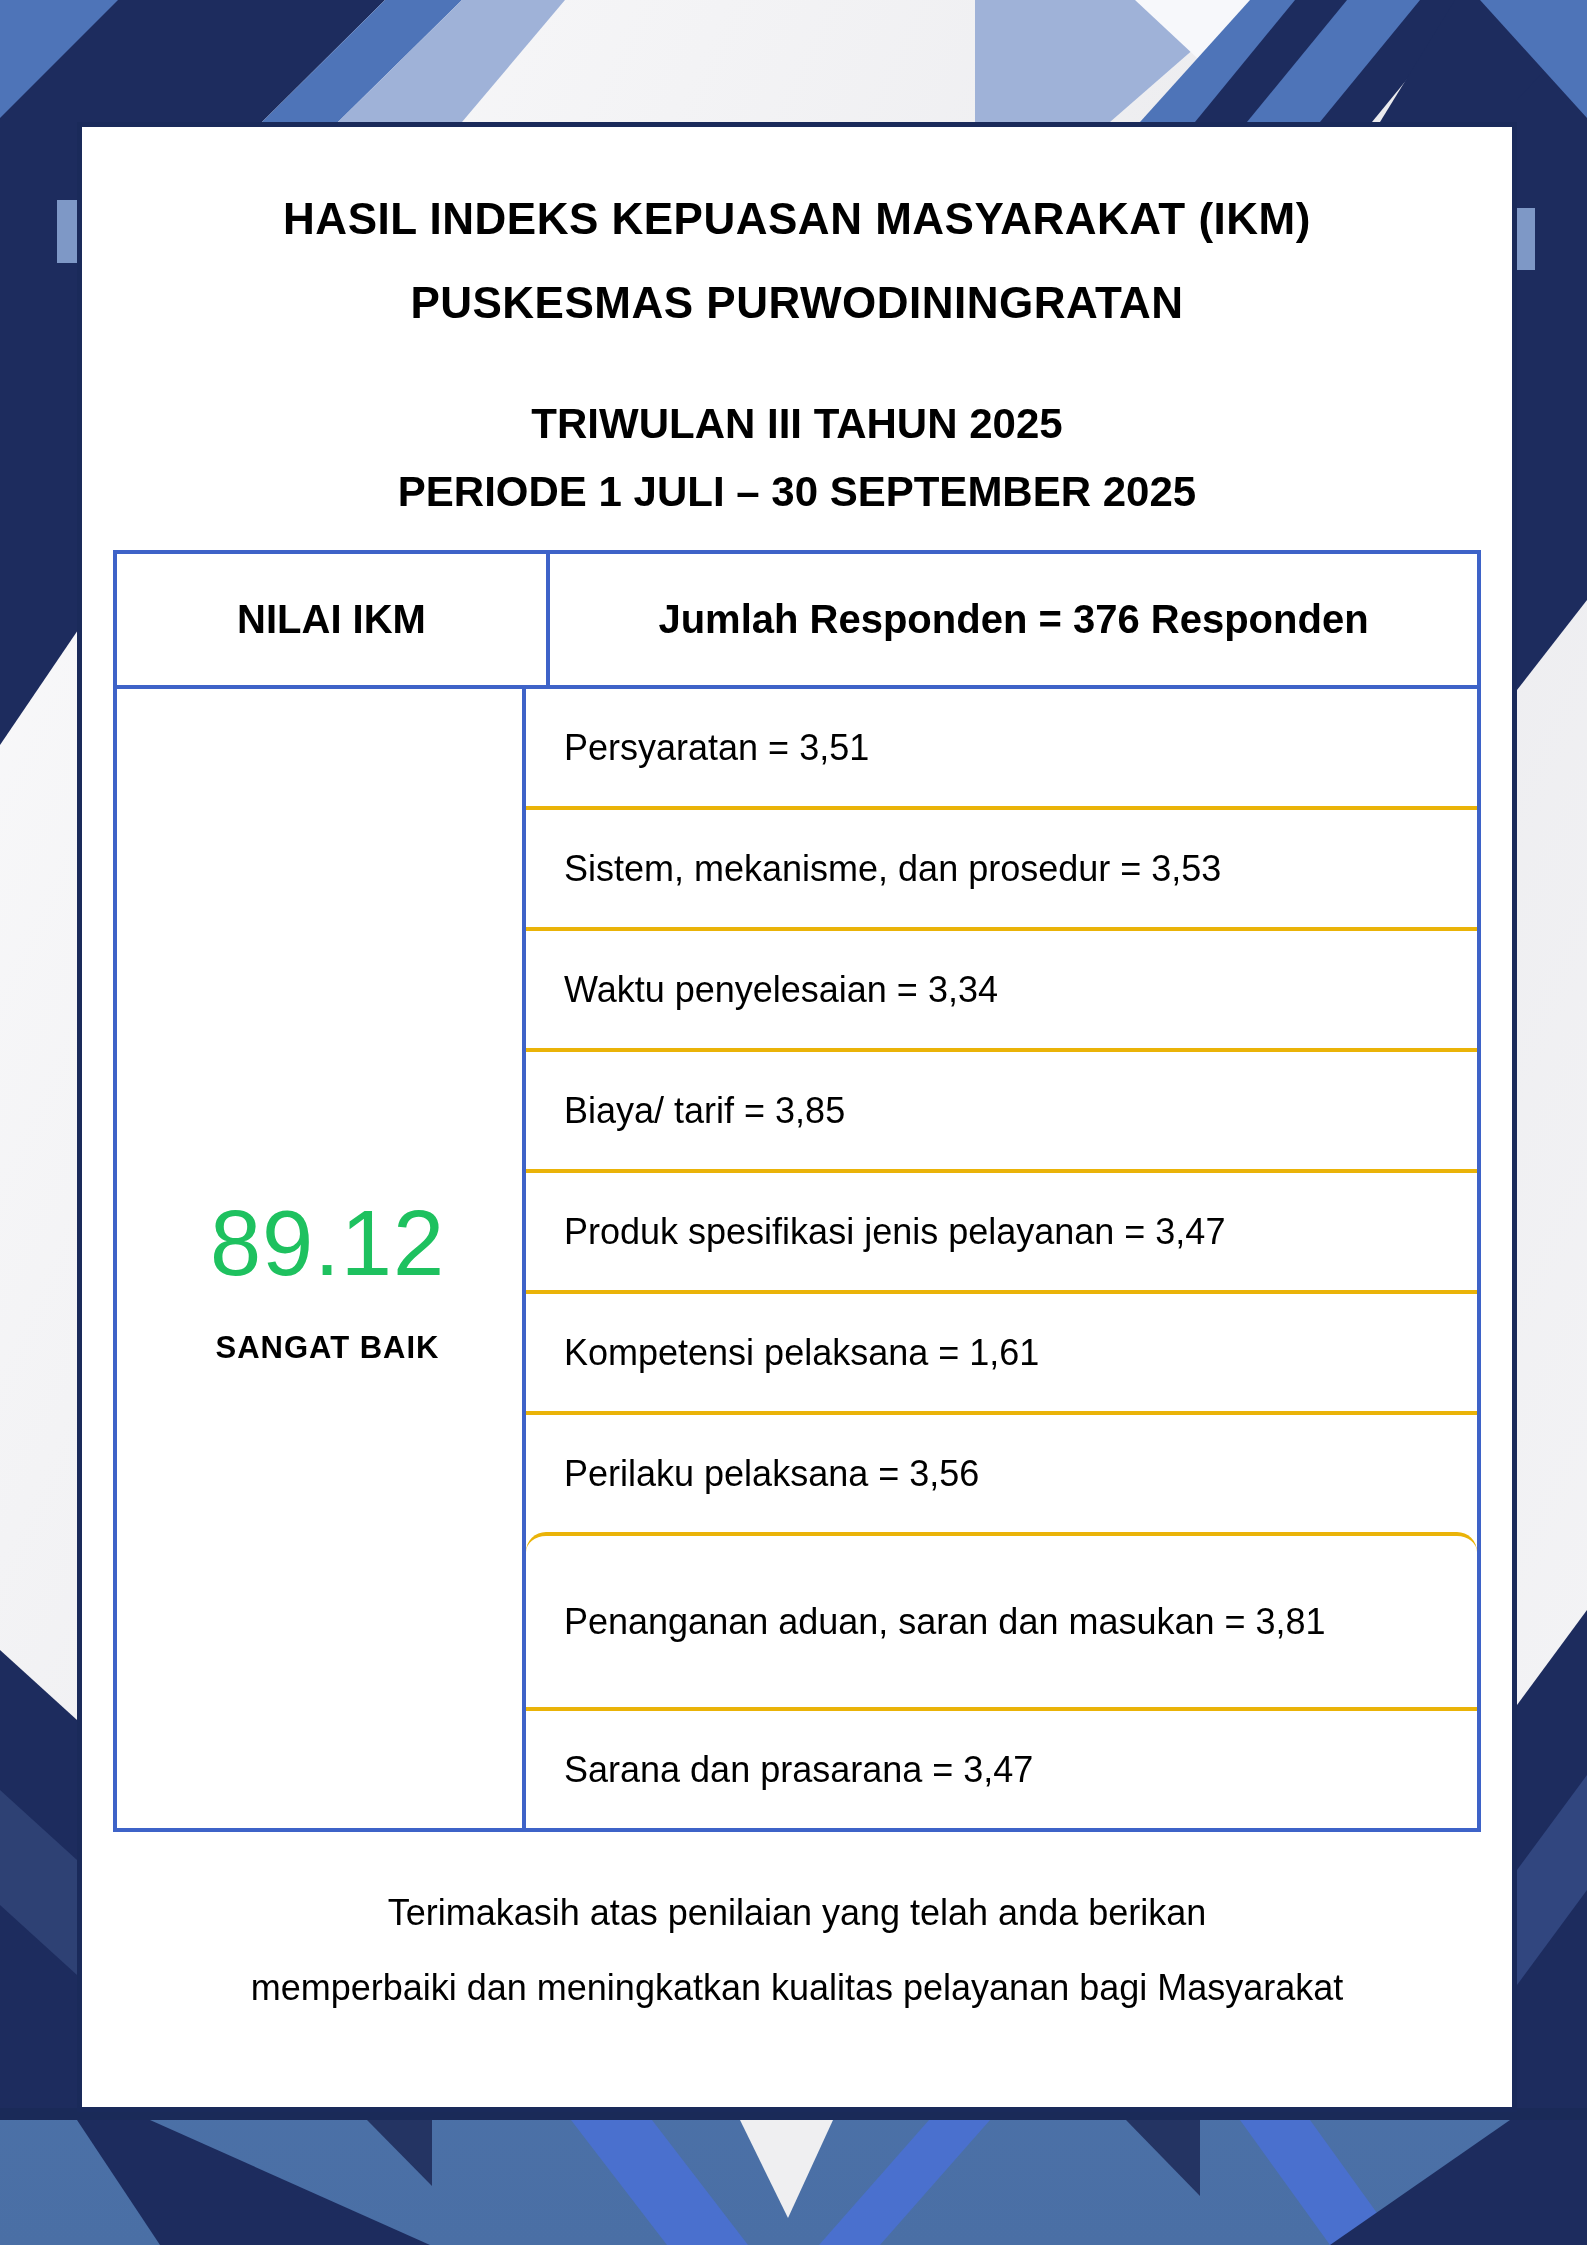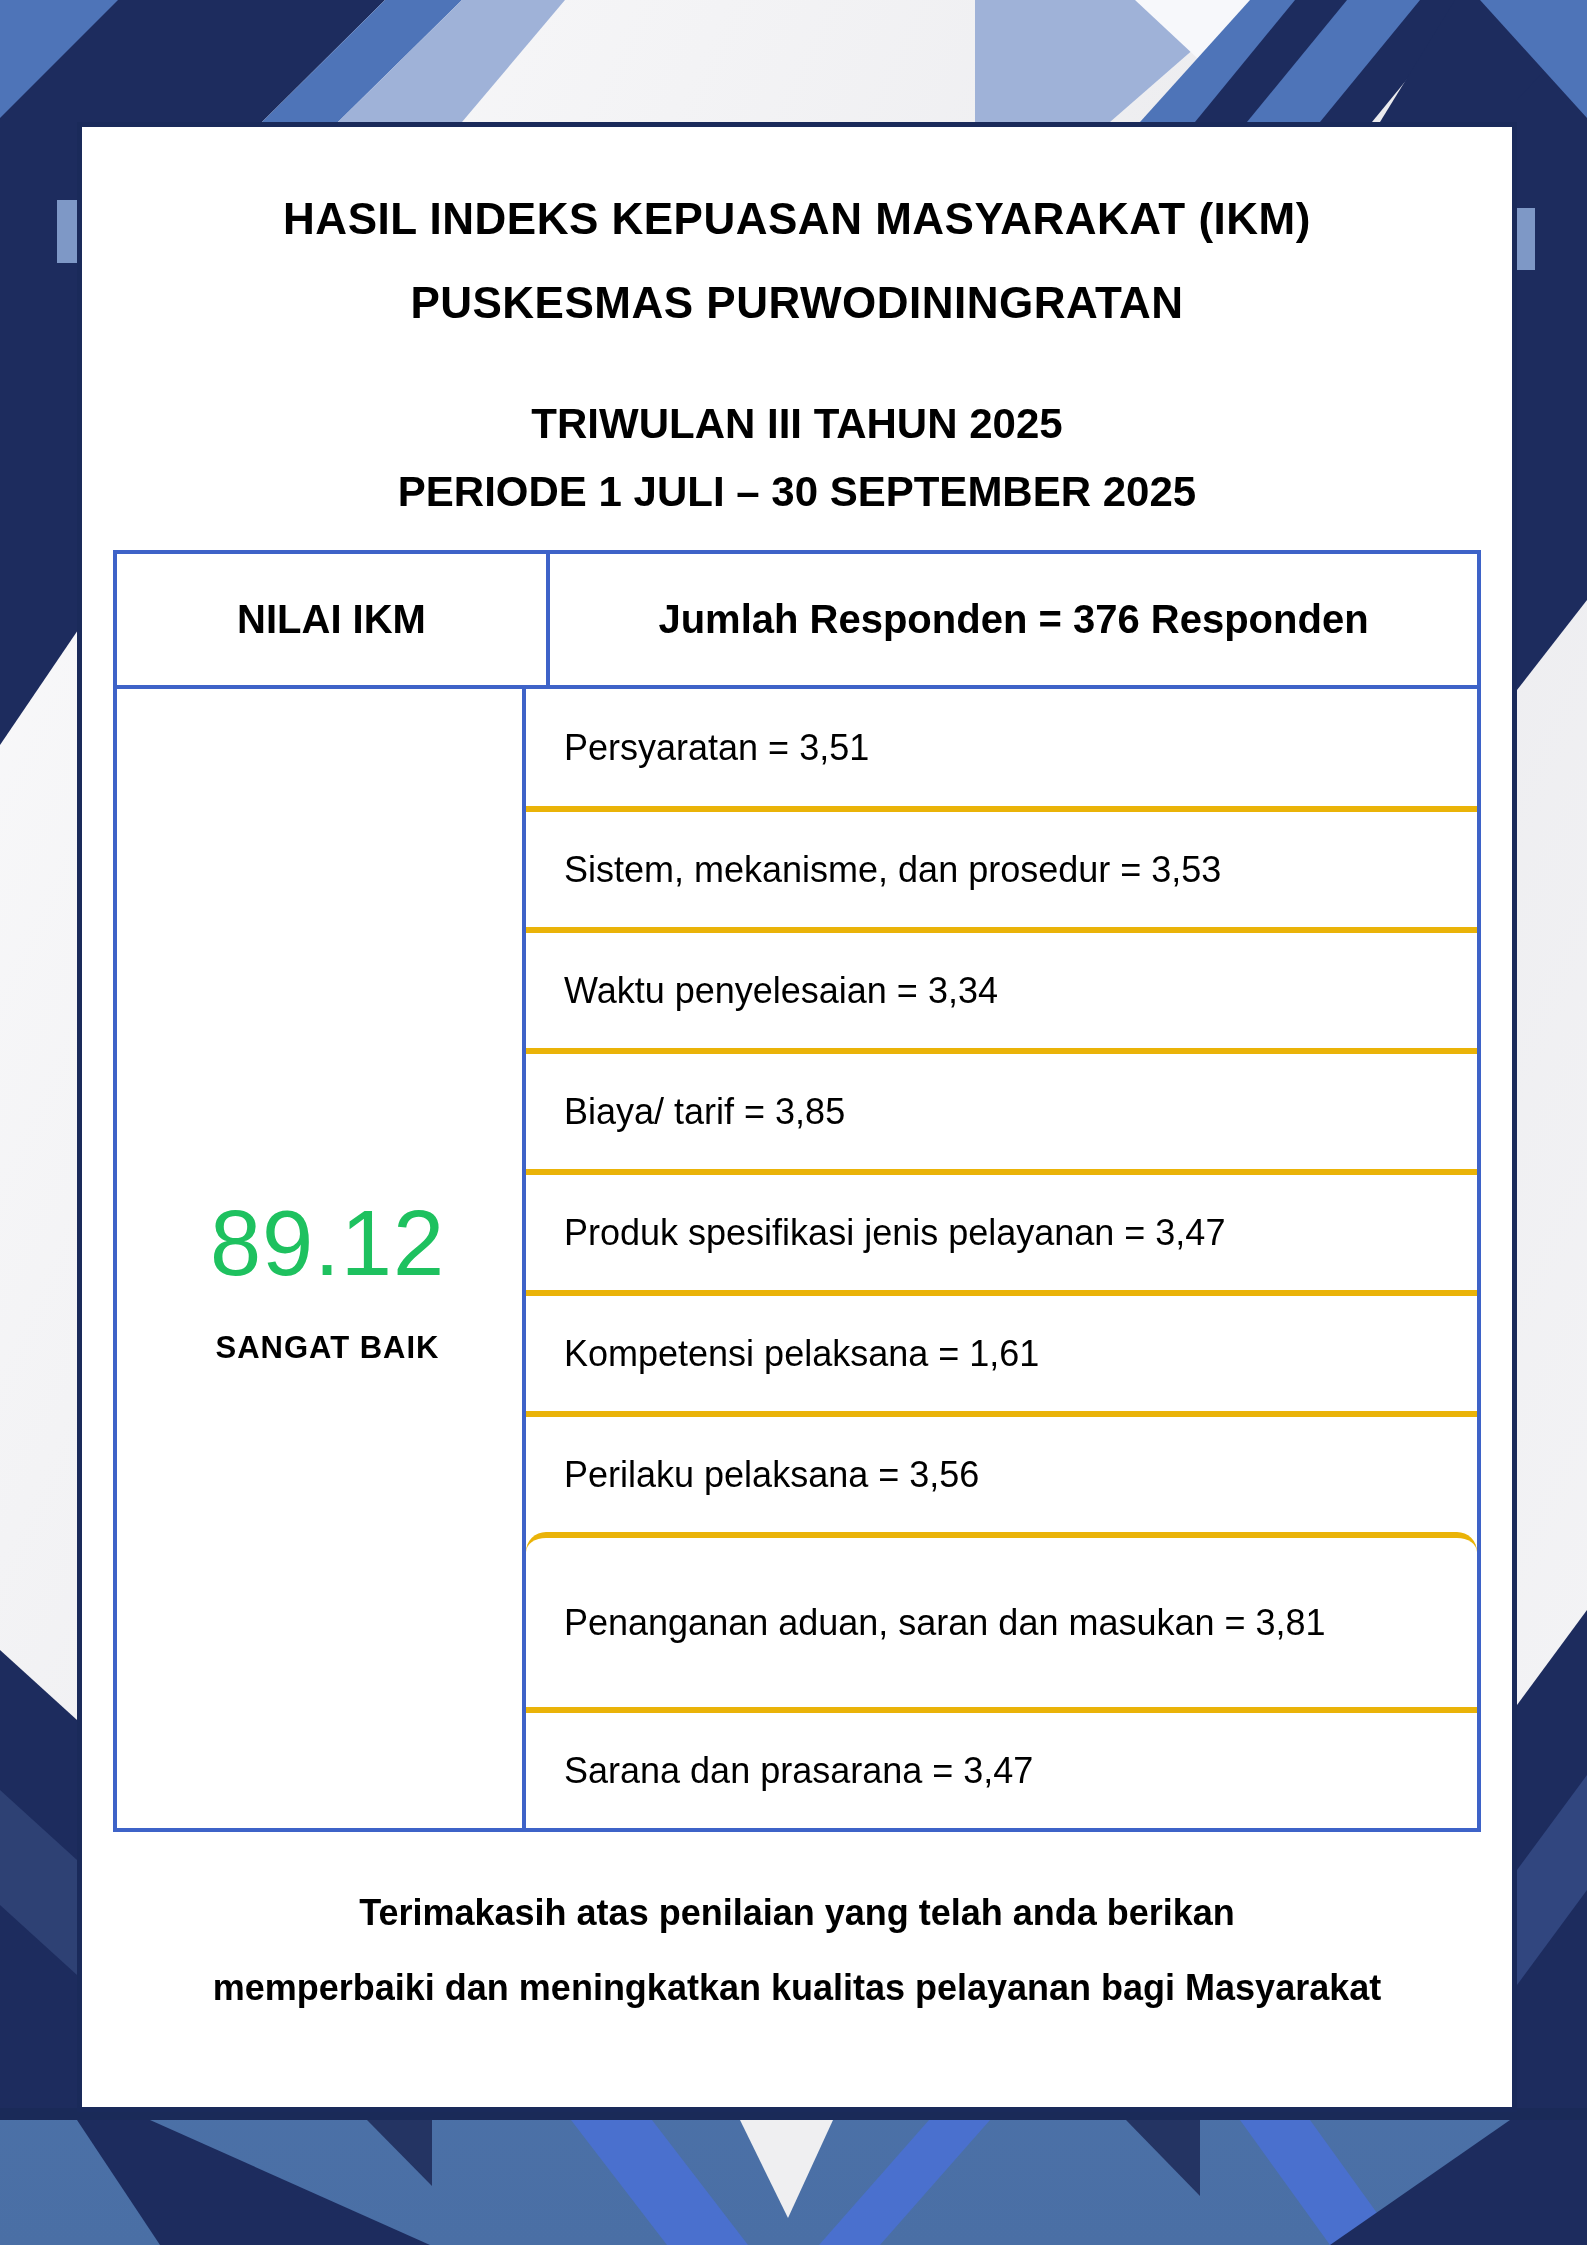--- a/index.html
+++ b/index.html
@@ -88,30 +88,30 @@
   .score-cell {
     width:409px; border-right:4px solid #3e63c8;
     display:flex; flex-direction:column; align-items:center; justify-content:center;
   }
   .score-stack { text-align:center; margin-top:40px;margin-left:16px; }
   .score-value { font-size:92px; font-weight:400; color:#1ec15f; letter-spacing:1px; }
   .score-category { font-size:31px; font-weight:700; margin-top:34px; letter-spacing:1px; }
 
   .indicator-col { flex:1; display:flex; flex-direction:column; }
   .indicator-row {
-    height:121px; border-top:6px solid #eab308;
+    height:121px; border-top:4px solid #eab308;
     display:flex; align-items:center; padding-left:38px;
     font-size:36px; font-weight:400;
   }
   .indicator-row:first-child { border-top:none; height:117px; }
   .indicator-row:nth-child(8) { height:175px;border-radius:20px; }
 
   
   .footer-block { margin-top:44px; text-align:center; }
-  .footer-line { font-size:36px; font-weight:700; line-height:2.08; }
+  .footer-line { font-size:36px; font-weight:400; line-height:2.08; }
 </style>
 </head>
 <body>
 
 <div class="page">
 
   <div>
     <div class="shape navy   s-left-band-top"></div>
     <div class="shape navy   s-tl-navy-wedge"></div>
     <div class="shape medium s-tl-medium-corner"></div>

